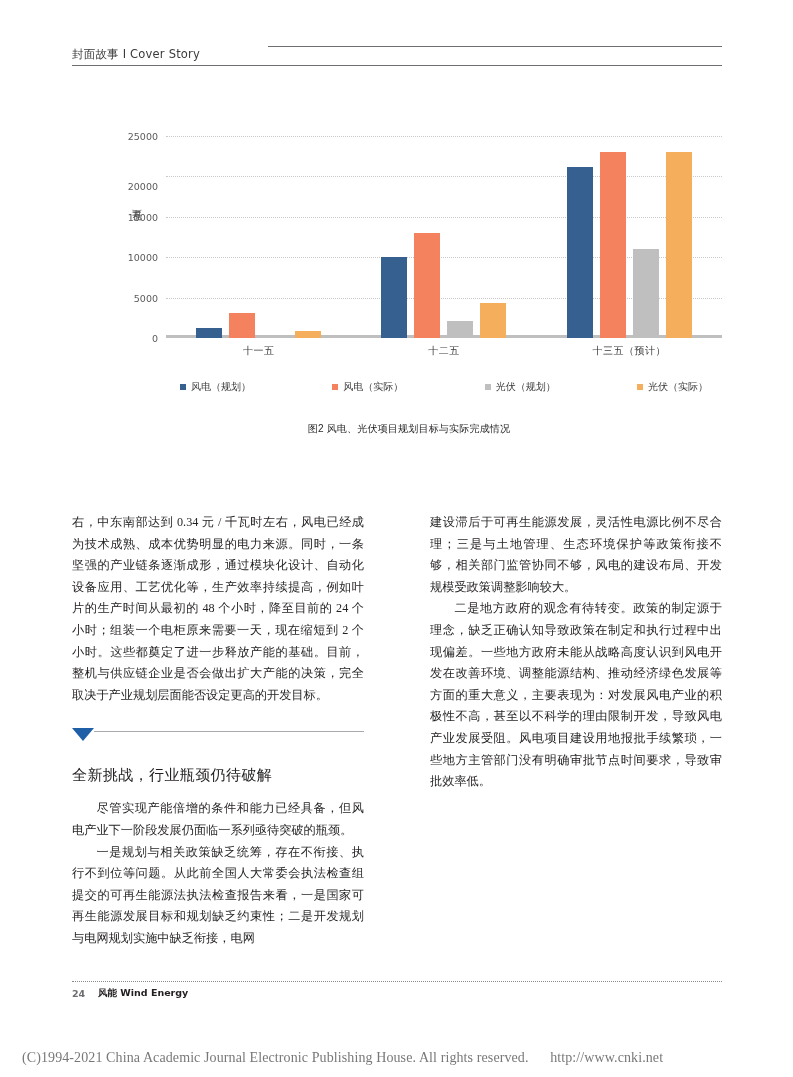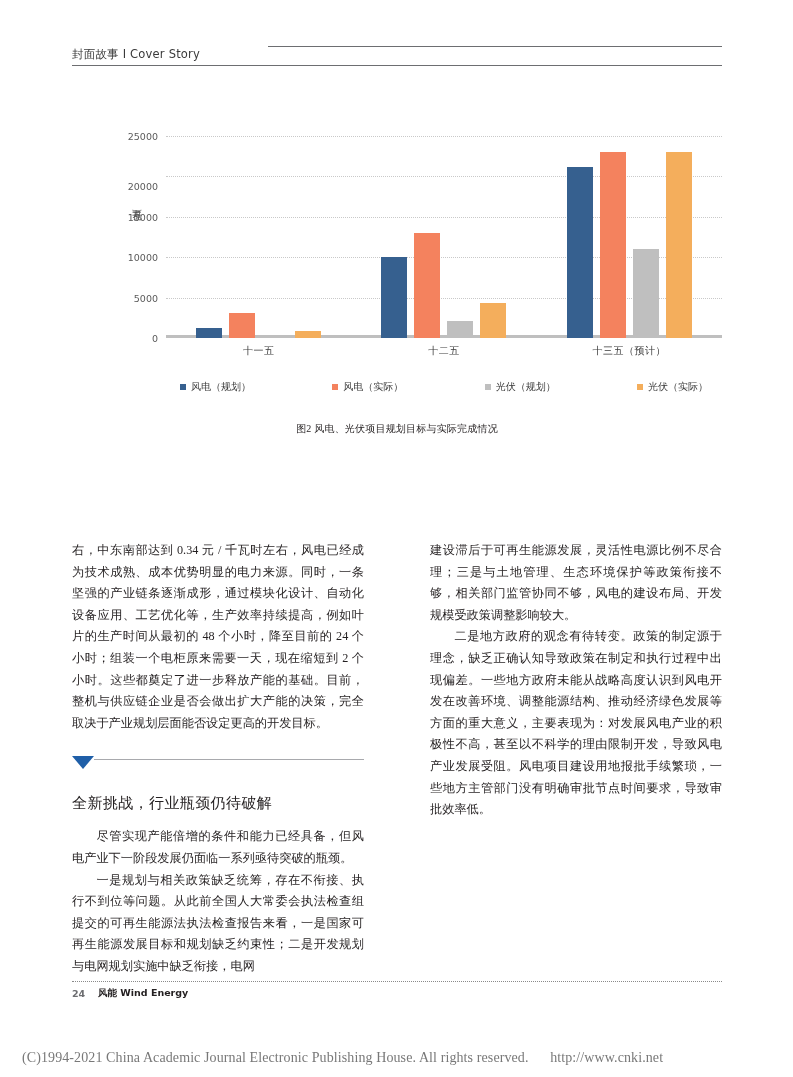--- a/index.html
+++ b/index.html
@@ -187,34 +187,34 @@
     color: #3a3a3a;
   }
   .legend-swatch {
     width: 6px;
     height: 6px;
     display: inline-block;
   }
 
   .fig-caption {
     position: absolute;
-    left: 0;
+    left: 12px;
     top: 304px;
     width: 650px;
     text-align: center;
-    font-family: Liberation Serif, serif;
+    font-family: Liberation Sans, sans-serif;
     font-size: 10px;
     color: #231f20;
     letter-spacing: .2px;
   }
 
   
   .col {
     position: absolute;
-    top: 540px;
+    top: 512px;
     width: 292px;
     font-size: 12.2px;
     line-height: 21.6px;
     text-align: justify;
     text-justify: inter-ideograph;
     color: #231f20;
   }
   .col-left  { left: 72px; }
   .col-right { left: 430px; }
 

